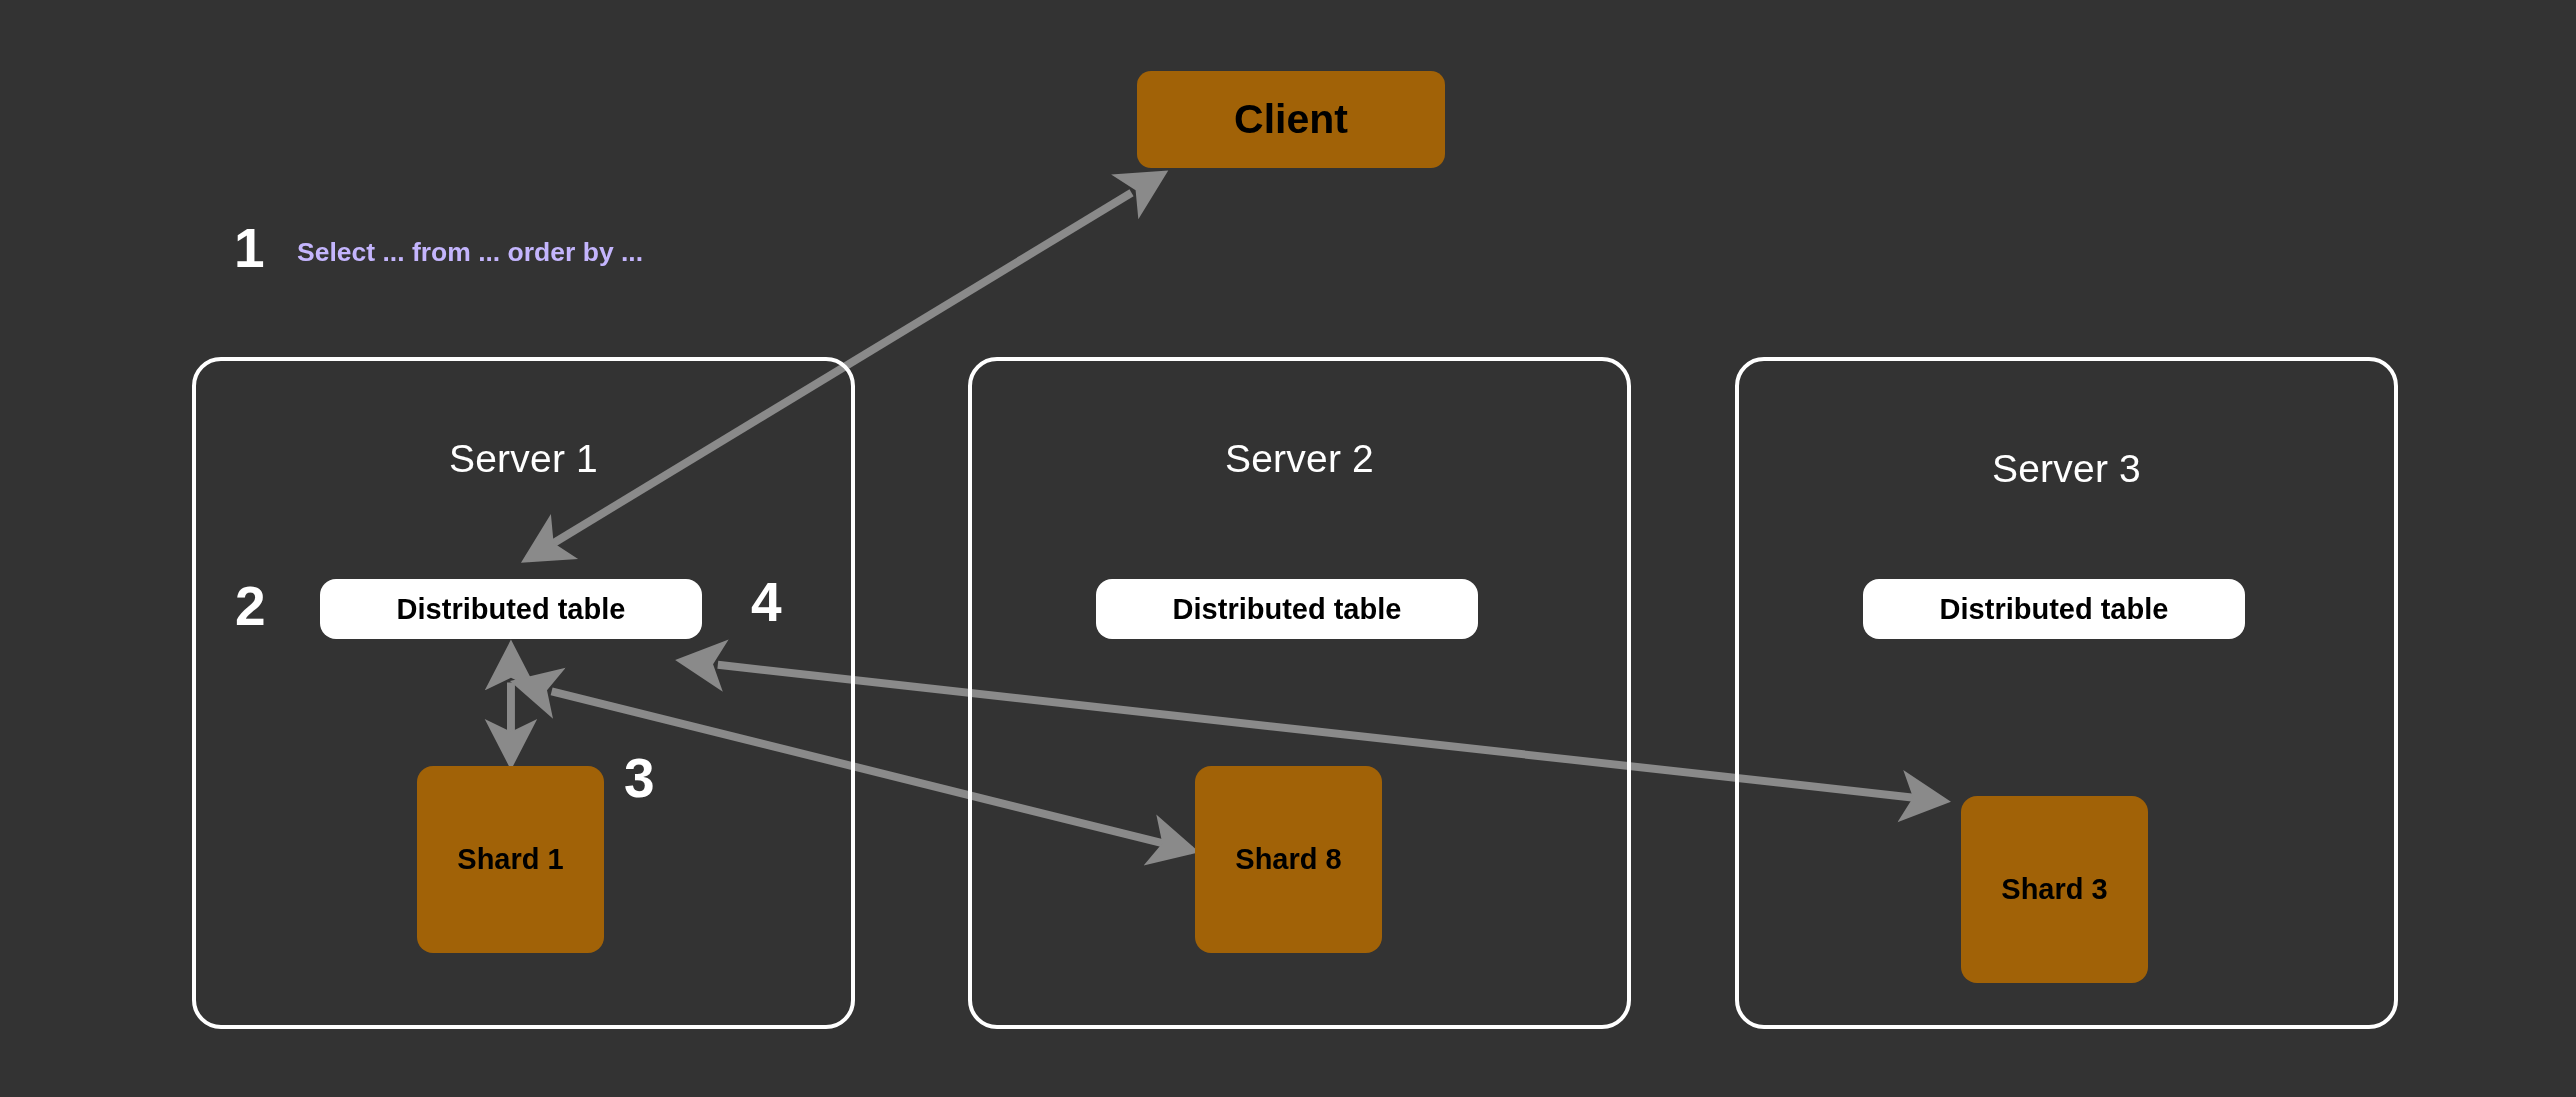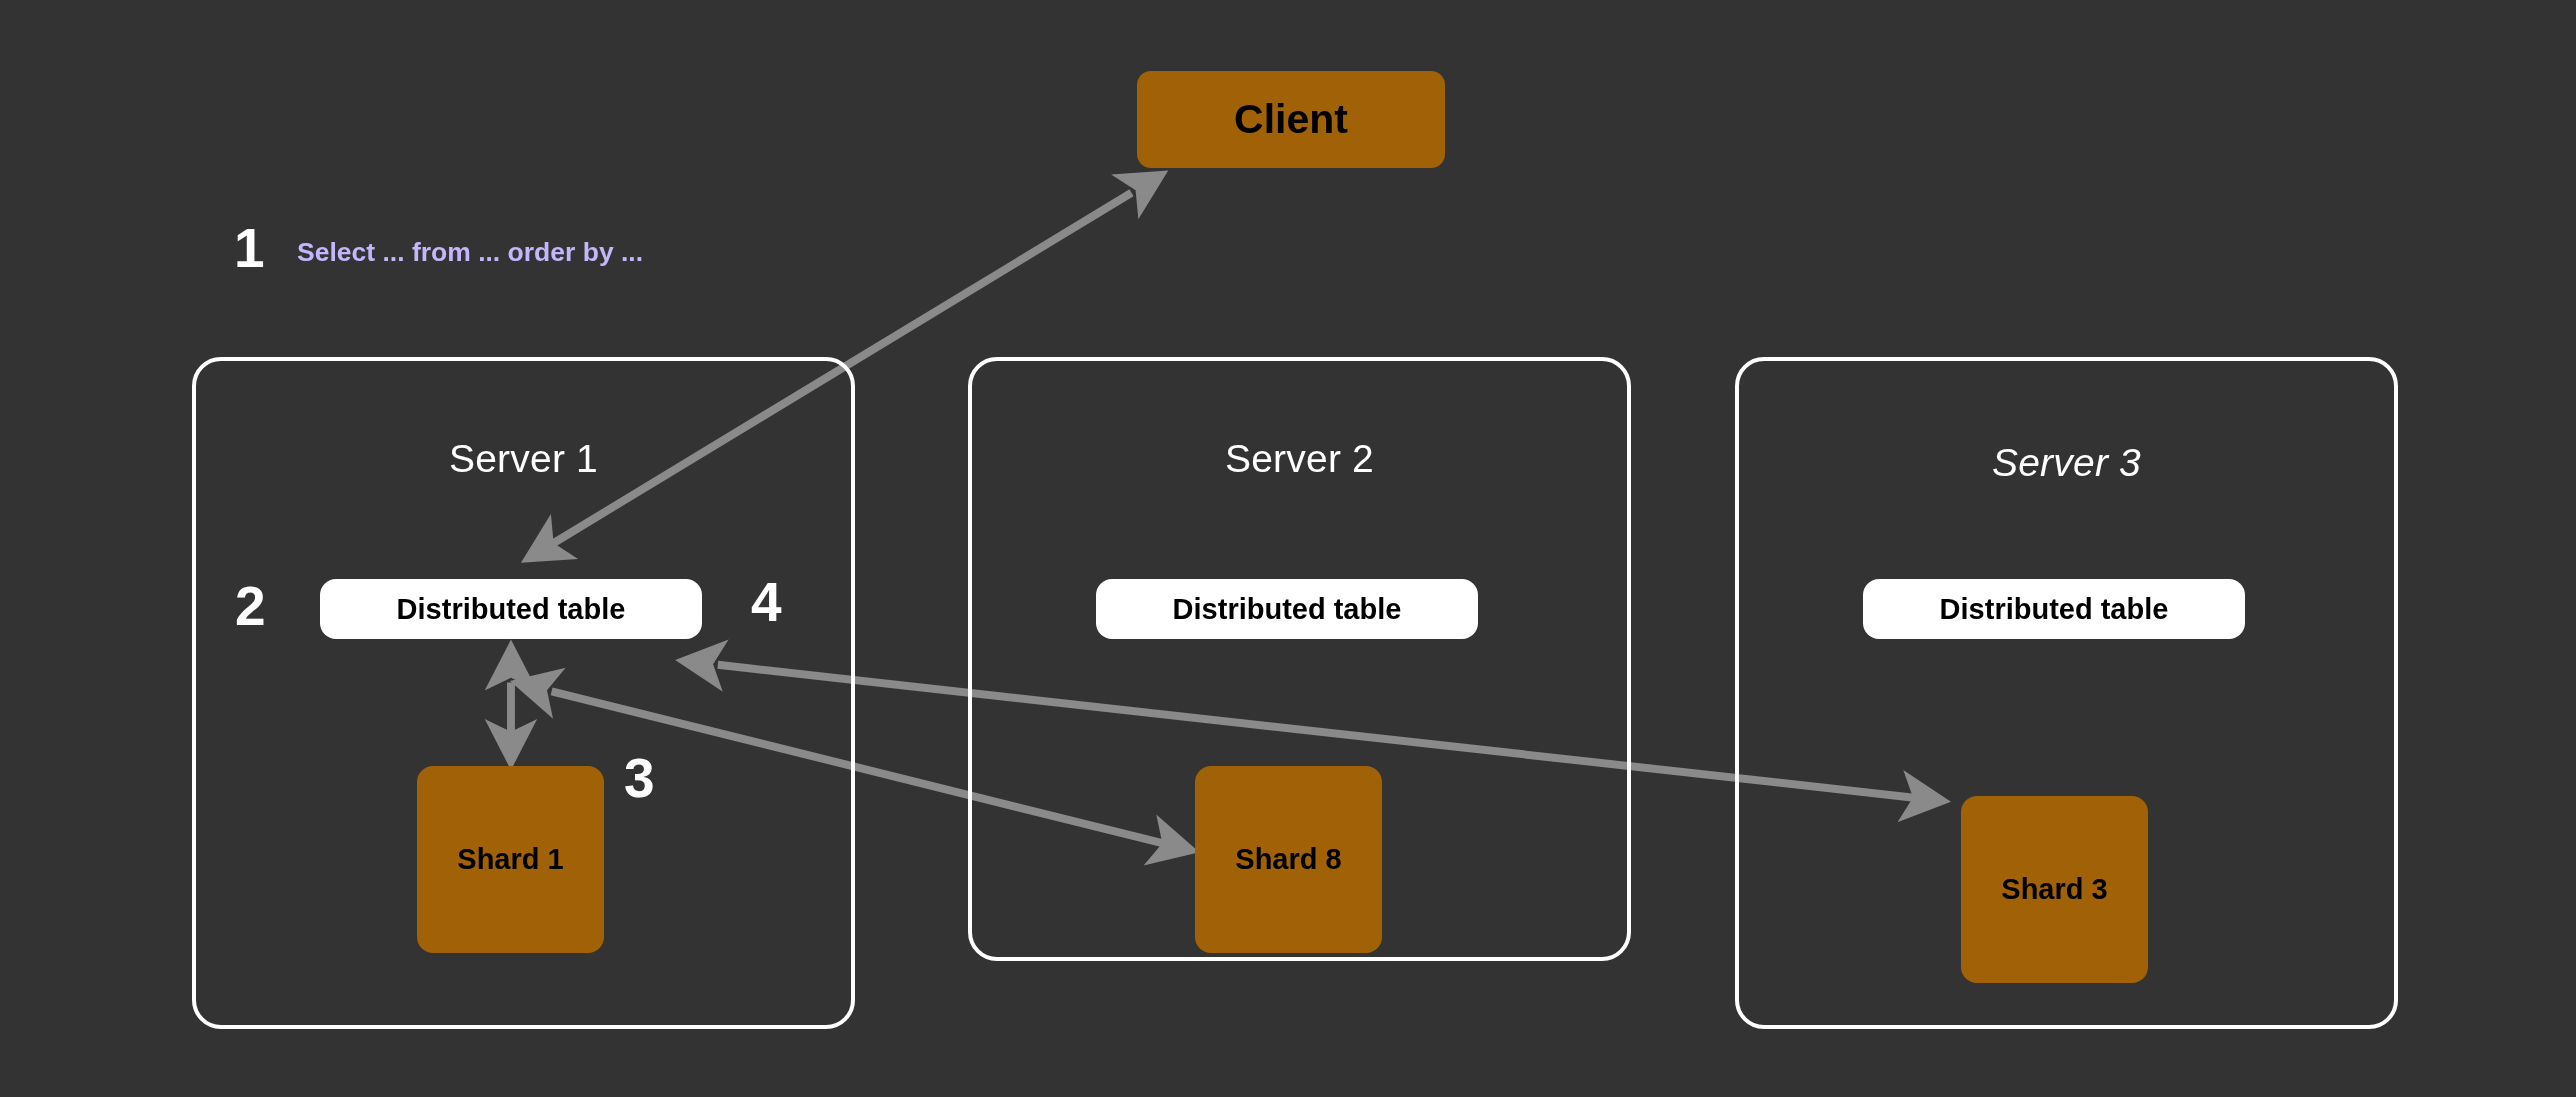--- a/index.html
+++ b/index.html
@@ -159,34 +159,34 @@
   </div>
 
   <div class="step-num" style="left:624px; top:751px;">3</div>
 
   <div class="node-yellow shard-box" id="shard-1-box" style="left:417px; top:766px;">
     <span>Shard 1</span>
   </div>
 
   <div class="step-num" style="left:751px; top:575px;">4</div>
 
-  <div class="server-box" id="server-2-box" style="left:955px; top:357px; width:663px; height:604px;">
+  <div class="server-box" id="server-2-box" style="left:955px; top:357px; width:663px; height:672px;">
     <div class="server-title" style="top:76px;">Server 2</div>
   </div>
 
   <div class="dist-table" id="dist-table-2" style="left:1096px; top:579px; width:382px;">
     <span>Distributed table</span>
   </div>
 
   <div class="node-yellow shard-box" id="shard-2-box" style="left:1195px; top:766px;">
     <span>Shard 8</span>
   </div>
 
   <div class="server-box" id="server-3-box" style="left:1722px; top:357px; width:663px; height:672px;">
-    <div class="server-title" style="top:80px;font-style:italic;">Server 3</div>
+    <div class="server-title" style="top:86px;">Server 3</div>
   </div>
 
   <div class="dist-table" id="dist-table-3" style="left:1863px; top:579px; width:382px;">
     <span>Distributed table</span>
   </div>
 
   <div class="node-yellow shard-box" id="shard-3-box" style="left:1961px; top:796px;">
     <span>Shard 3</span>
   </div>
 

